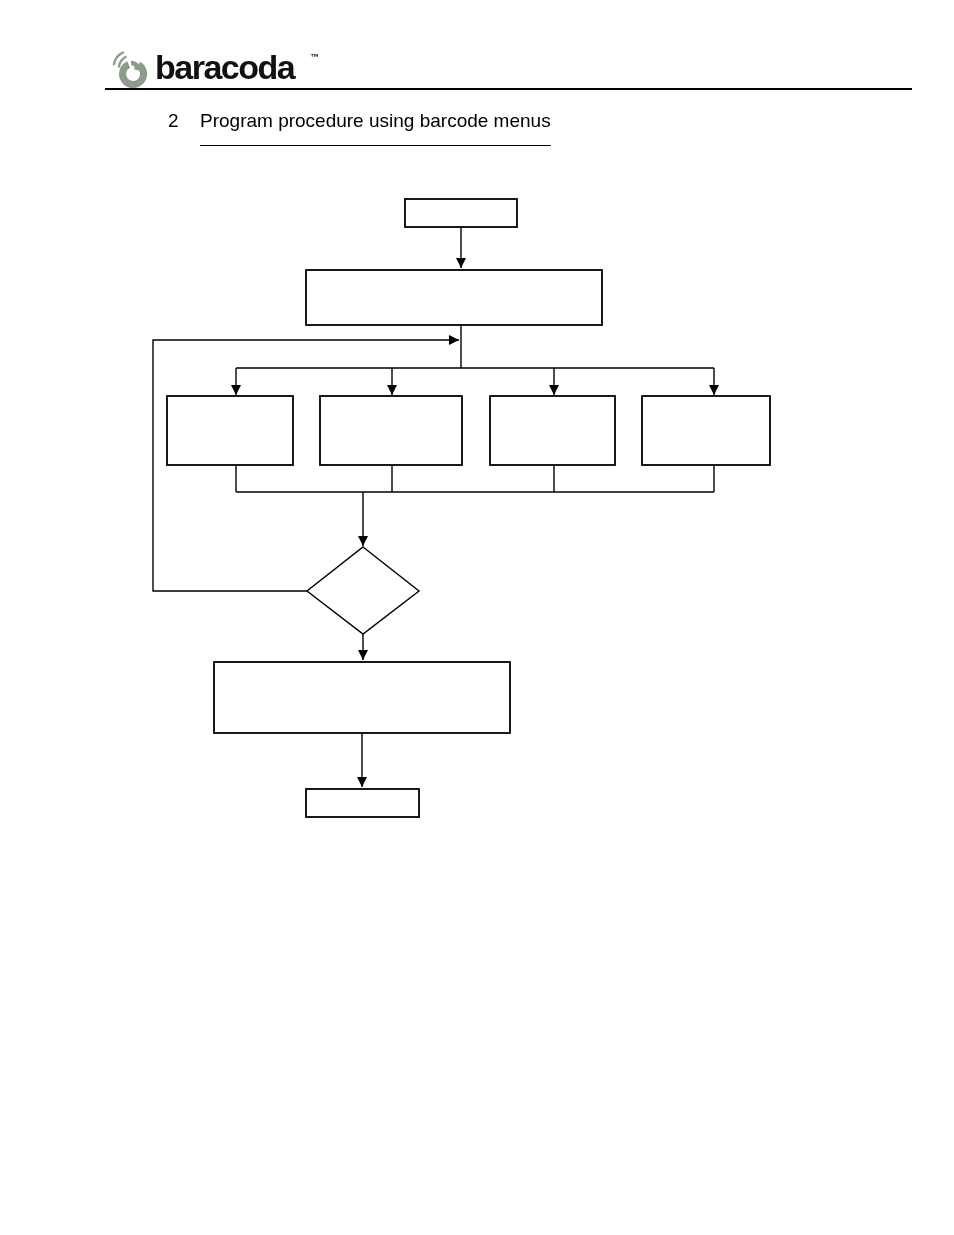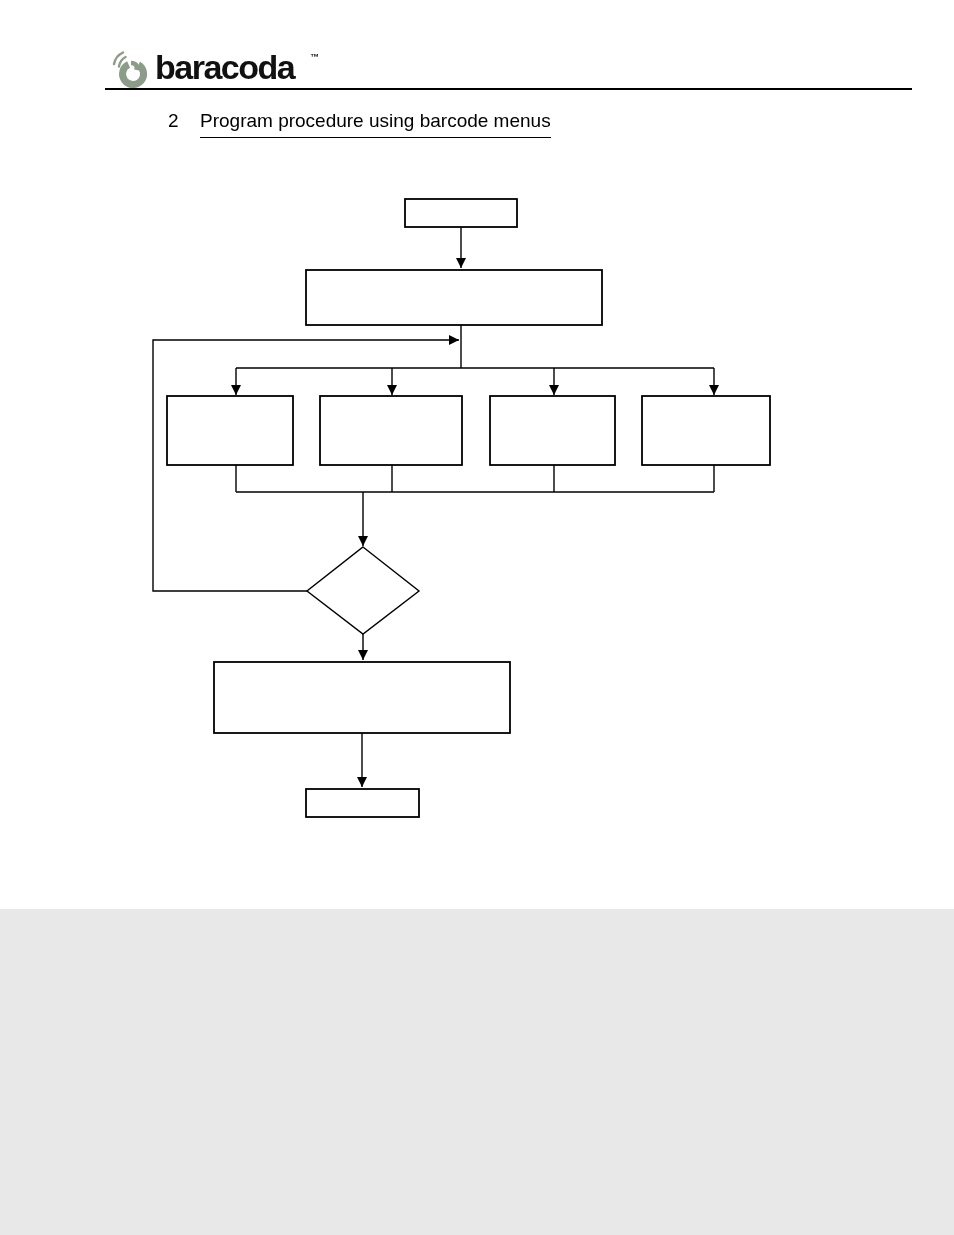--- a/index.html
+++ b/index.html
@@ -1,19 +1,19 @@
 <!DOCTYPE html>
 <html><head>
 <meta charset="utf-8">
 <style>
   html, body { margin: 0; padding: 0; background: #e8e8e8; }
   .page {
     position: relative;
     width: 954px;
-    height: 909px;
+    height: 1235px;
     background: #ffffff;
     font-family: "Liberation Sans", sans-serif;
     overflow: hidden;
     margin: 0 auto;
   }
   
   .logo-icon {
     position: absolute;
     left: 111px;
     top: 51px;
@@ -55,21 +55,21 @@
     font-size: 19px;
     color: #000000;
     white-space: nowrap;
   }
   .heading .num {
     display: inline-block;
     width: 32px;
   }
   .heading .title {
     border-bottom: 1.8px solid #000000;
-    padding-bottom: 6px;
+    padding-bottom: 14px;
   }
   
   .flowchart-svg {
     position: absolute;
     left: 0;
     top: 0;
     width: 954px;
     height: 1235px;
   }
   .flowchart-svg .box   { fill: #ffffff; stroke: #000000; stroke-width: 1.8px; }

